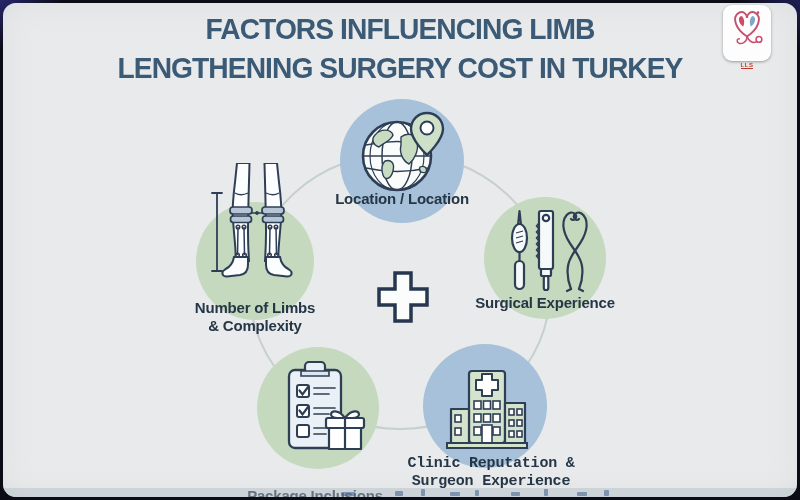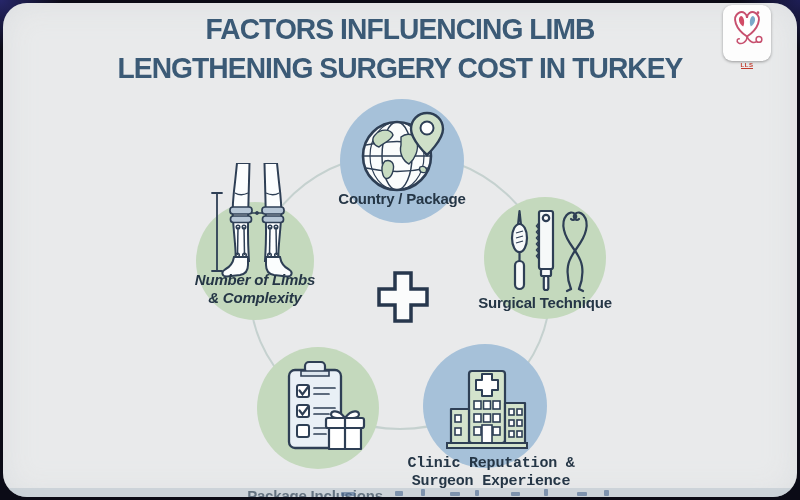--- a/index.html
+++ b/index.html
@@ -1,21 +1,21 @@
 <!DOCTYPE html>
 <html><head>
 <meta charset="utf-8">
 <style>
   html,body{margin:0;padding:0;background:#0b0b16;font-family:"Liberation Sans",sans-serif;}
   .frame{position:relative;width:800px;height:500px;overflow:hidden;
     background:
       radial-gradient(90px 70px at 0% 0%, #26266a 0%, rgba(38,38,106,0) 70%),
       radial-gradient(90px 70px at 100% 0%, #1e1e55 0%, rgba(30,30,85,0) 70%),
       #0b0b16;}
-  .card{position:absolute;left:3px;top:3px;right:3px;bottom:3px;background:#e9eaeb;border-radius:24px;overflow:hidden;
+  .card{position:absolute;left:3px;top:3px;right:3px;bottom:3px;background:#e9eaeb;border-radius:13px;overflow:hidden;
     box-shadow:inset 0 0 30px rgba(210,214,218,.6);}
 
   .title{position:absolute;top:6px;left:0;width:100%;text-align:center;z-index:6;
     color:#3b5a76;font-weight:bold;font-size:30px;line-height:39px;letter-spacing:-1px;
     transform:scaleX(.94);transform-origin:50% 0;}
 
   
   .logo-badge{position:absolute;left:720px;top:2px;width:48px;height:56px;background:#fdfdfd;
     border-radius:9px;box-shadow:0 1px 3px rgba(0,0,0,.35);z-index:8;text-align:center;}
   .logo-monogram{font-size:6px;font-weight:bold;color:#c0392b;letter-spacing:.5px;line-height:6px;
@@ -38,21 +38,21 @@
   #i-globe{left:354px;top:106px;}
   #i-legs{left:202px;top:160px;}
   #i-tools{left:500px;top:202px;}
   #i-clip{left:272px;top:355px;}
   #i-hosp{left:436px;top:356px;}
   #i-plus{left:372px;top:266px;z-index:2;}
 
   .label{position:absolute;z-index:4;text-align:center;font-weight:bold;font-size:15px;
     color:#253646;line-height:1.22;white-space:pre-line;letter-spacing:-.2px;}
   #l-top{left:299px;top:187px;width:200px;}
-  #l-left{left:142px;top:268px;width:220px;font-style:italic;}
+  #l-left{left:142px;top:296px;width:220px;}
   #l-right{left:442px;top:291px;width:200px;}
   #l-bl{left:212px;top:484px;width:200px;}
   #l-br{left:378px;top:452px;width:220px;font-family:Liberation Mono, monospace;}
 
   
   .bottom-strip{position:absolute;left:0;right:0;bottom:0;height:9px;background:rgba(176,188,199,.45);z-index:5;}
   .bottom-strip span{position:absolute;bottom:1px;background:rgba(62,95,138,.55);border-radius:1px;}
 </style>
 </head>
 <body>
@@ -231,24 +231,24 @@
         <rect x="70" y="50" width="5" height="6"></rect>
           <rect x="78" y="50" width="5" height="6"></rect>
         <rect x="70" y="61" width="5" height="6"></rect>
           <rect x="78" y="61" width="5" height="6"></rect>
         <rect x="70" y="72" width="5" height="6"></rect>
           <rect x="78" y="72" width="5" height="6"></rect>
       </g>
       <rect x="8" y="84" width="80" height="5" fill="#d3e3cc" stroke="#2e3f55" stroke-width="2"></rect>
     </svg>
 
-    <div id="l-top" class="label">Country / Package</div>
+    <div id="l-top" class="label">Location / Location</div>
     <div id="l-left" class="label">Number of Limbs
 &amp; Complexity</div>
-    <div id="l-right" class="label">Surgical Technique</div>
+    <div id="l-right" class="label">Surgical Experience</div>
     <div id="l-bl" class="label">Package Inclusions</div>
     <div id="l-br" class="label">Clinic Reputation &amp;
 Surgeon Experience</div>
 
     <div class="bottom-strip">
       <span style="left:338px;width:14px;height:4px;"></span>
       <span style="left:392px;width:8px;height:5px;"></span>
       <span style="left:418px;width:4px;height:7px;"></span>
       <span style="left:447px;width:10px;height:4px;"></span>
       <span style="left:472px;width:4px;height:6px;"></span>

